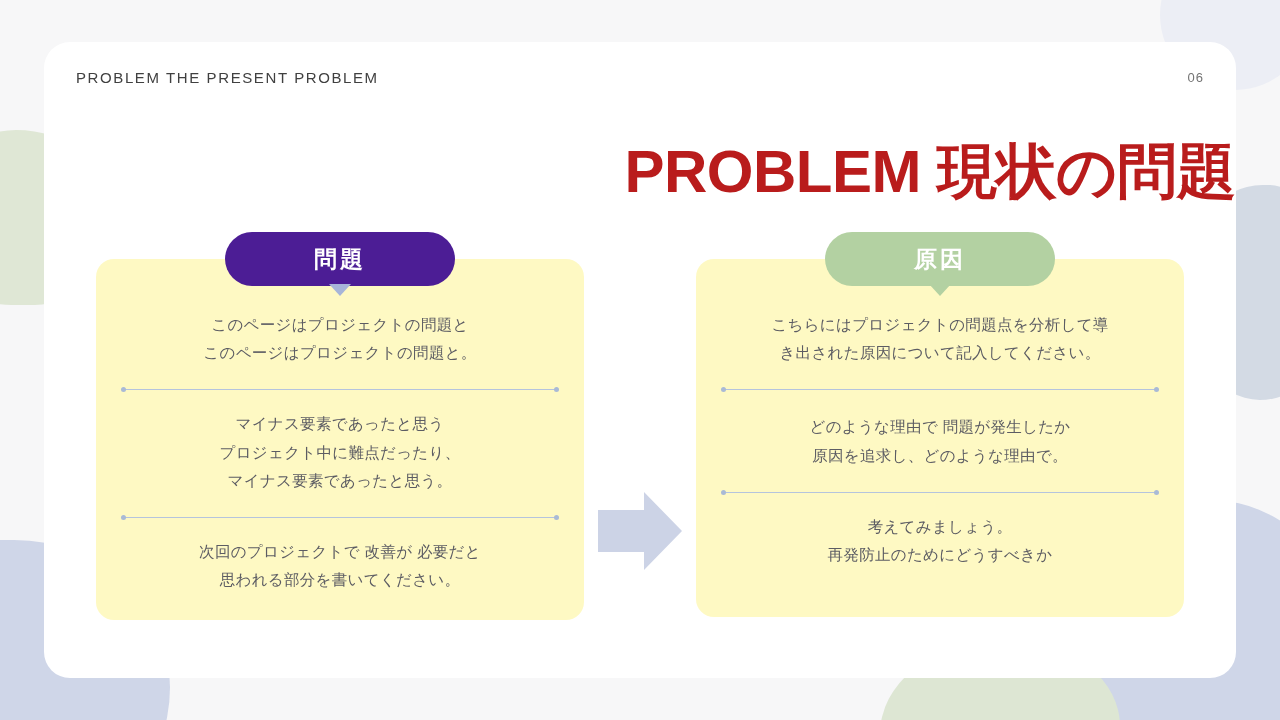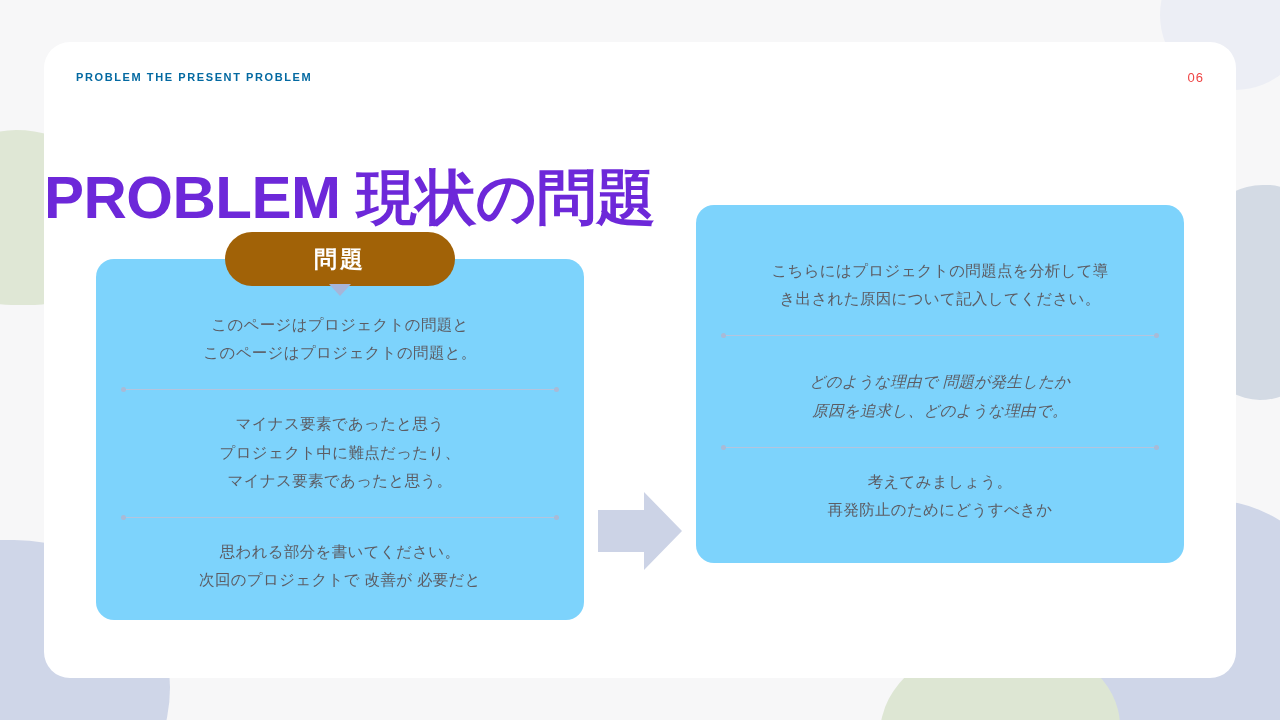--- a/index.html
+++ b/index.html
@@ -57,35 +57,34 @@
     overflow:hidden;
   }
 
   
   .slide-header {
     position:absolute; top:0; left:0; right:0; height:70px;
     display:flex; align-items:center; justify-content:space-between;
     padding:0 32px 0 32px;
   }
   .eyebrow {
-    font-size:11px; letter-spacing:1.6px; color:#0369a1;
-    font-weight:700; white-space:nowrap;
+    font-size:15px; letter-spacing:1.6px; color:#404040;
+    font-weight:400; white-space:nowrap;
   }
   .page-number {
-    font-size:13px; color:#ef4444; letter-spacing:1px;
+    font-size:13px; color:#737373; letter-spacing:1px;
   }
 
   
   .slide-title {
     position:absolute; top:100px; left:0; right:0;
-    text-align:left;
+    text-align:right;
     font-size:60px; line-height:1.0;
-    font-weight:700; color:#6d28d9;
+    font-weight:700; color:#b91c1c;
     letter-spacing:-0.5px;
-    margin-top:26px;
   }
 
   
   .columns {
     position:absolute; top:190px; left:52px; right:52px; bottom:18px;
     display:flex; align-items:flex-start; justify-content:space-between;
   }
   .column { position:relative; width:488px; }
 
   
@@ -97,31 +96,31 @@
     display:flex; align-items:center; justify-content:center;
     color:#ffffff; font-size:23px; font-weight:600; letter-spacing:3px;
   }
   .badge .tail {
     position:absolute; left:50%; bottom:-10px;
     transform:translateX(-50%);
     width:0; height:0;
     border-left:11px solid transparent;
     border-right:11px solid transparent;
   }
-  .badge-problem { background:#a16207; }
+  .badge-problem { background:#4c1d95; }
   .badge-problem .tail { border-top:12px solid #a7b5d8; }
   .badge-cause { background:#b3d1a2; }
   .badge-cause .tail { border-top:12px solid #b3d1a2; }
 
   
   .panel {
     position:relative;
     margin-top:-27px;
     padding:52px 26px 26px 26px;
-    background:#7dd3fc;
+    background:#fef9c3;
     border-radius:18px;
     min-height:358px;
     display:flex; flex-direction:column; align-items:center;
     justify-content:flex-start;
   }
 
   .text-block {
     text-align:center;
     color:#5c5c63;
     font-size:15.5px;
@@ -139,21 +138,21 @@
     margin:22px 0 20px 0;
   }
   .divider::before, .divider::after {
     content:""; position:absolute; top:-2px;
     width:5px; height:5px; border-radius:50%;
     background:#a9bad6;
   }
   .divider::before { left:-1px; }
   .divider::after  { right:-1px; }
 
-  .block-gap-top { margin-top:12px;font-style:italic; }
+  .block-gap-top { margin-top:3px; }
 
   
   .arrow-wrap {
     position:relative;
     width:104px;
     display:flex; align-items:center; justify-content:center;
     align-self:center;
     margin-top:170px;
   }
   .arrow-svg { display:block; }
@@ -200,34 +199,40 @@
 
         <div class="text-block">
           <span class="line">マイナス要素であったと思う</span>
           <span class="line">プロジェクト中に難点だったり、</span>
           <span class="line">マイナス要素であったと思う。</span>
         </div>
 
         <div class="divider"></div>
 
         <div class="text-block">
+          <span class="line">次回のプロジェクトで 改善が 必要だと</span>
           <span class="line">思われる部分を書いてください。</span>
-          <span class="line">次回のプロジェクトで 改善が 必要だと</span>
         </div>
 
       </div>
     </div>
 
     <div class="arrow-wrap">
       <svg class="arrow-svg" width="84" height="78" viewBox="0 0 84 78" aria-hidden="true">
         <polygon points="0,18 46,18 46,0 84,39 46,78 46,60 0,60" fill="#ccd3e6"></polygon>
       </svg>
     </div>
 
     <div class="column">
+      <div class="badge-wrap">
+        <div class="badge badge-cause">
+          <span>原因</span>
+          <span class="tail"></span>
+        </div>
+      </div>
 
       <div class="panel">
 
         <div class="text-block">
           <span class="line">こちらにはプロジェクトの問題点を分析して導</span>
           <span class="line">き出された原因について記入してください。</span>
         </div>
 
         <div class="divider"></div>
 

